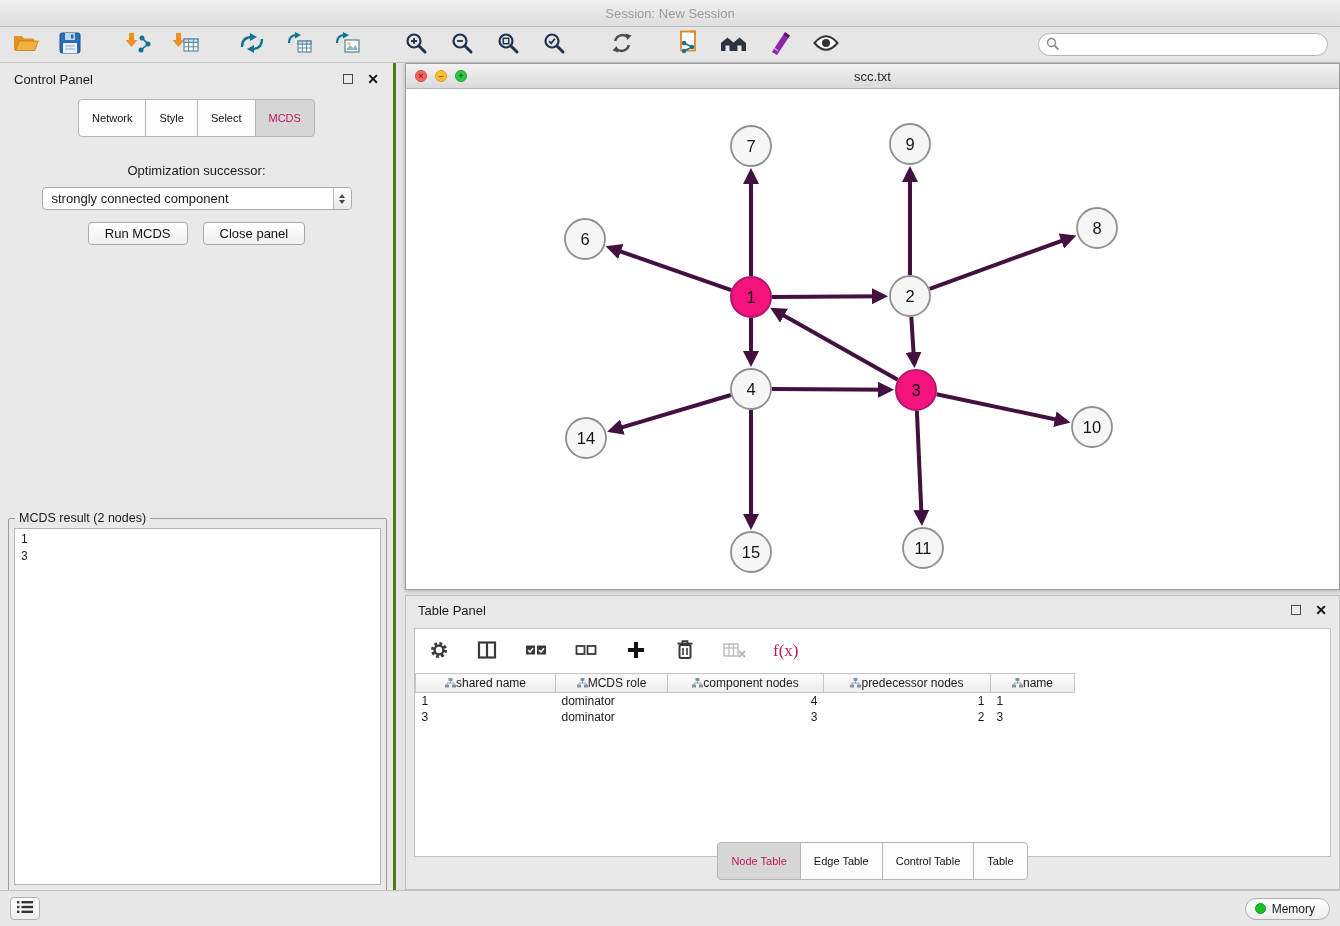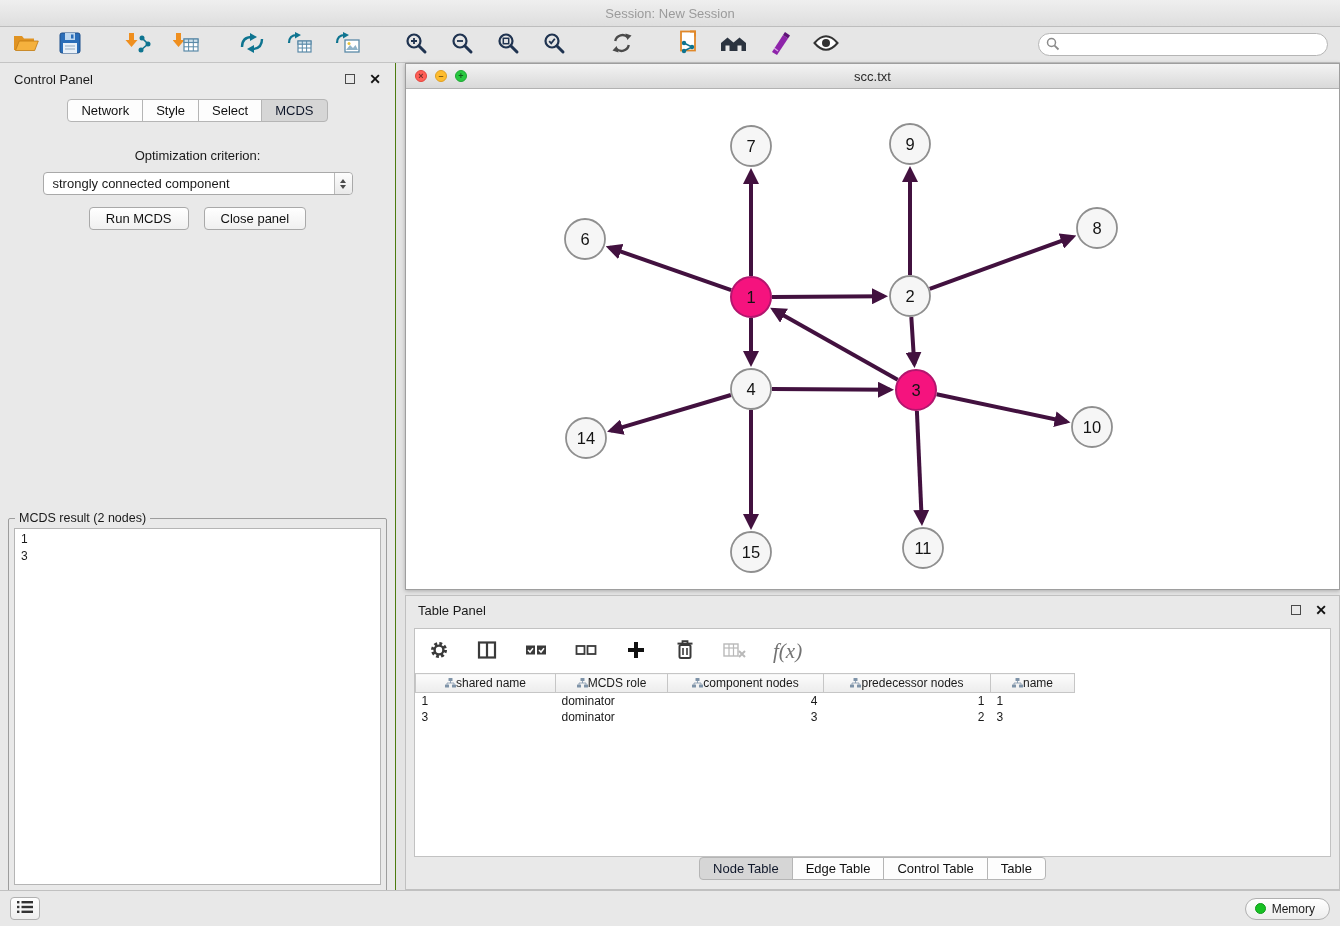--- a/index.html
+++ b/index.html
@@ -10,30 +10,30 @@
   .titlebar{position:absolute;left:0;top:0;width:1340px;height:27px;background:linear-gradient(#efefef,#dedede);border-bottom:1px solid #bdbdbd;text-align:center;line-height:27px;font-size:13px;color:#9b9b9b}
 
   
   .toolbar{position:absolute;left:0;top:27px;width:1340px;height:36px;background:#e6e6e6;border-bottom:1px solid #c4c4c4;display:flex;align-items:center}
   .tbtn{height:32px;width:36px;display:flex;align-items:center;justify-content:center;background:none;border:none;flex:none}
   .search-wrap{position:relative;margin-left:auto;margin-right:12px}
   .search-wrap input{width:290px;height:23px;border:1px solid #b5b5b5;border-radius:12px;padding:0 8px 0 26px;font-size:12px;background:#fff;outline:none}
   .search-glyph{position:absolute;left:8px;top:4px}
 
   
-  .control-panel{position:absolute;left:0;top:63px;width:396px;height:827px;background:#e9e9e9;border-right:1px solid #4d7c0f}
+  .control-panel{position:absolute;left:0;top:63px;width:396px;height:827px;background:#e9e9e9;border-right:3px solid #4d7c0f}
   .panel-header{height:32px;display:flex;align-items:center;padding:0 14px;font-size:13px;color:#1a1a1a}
   .panel-header .spacer{flex:1}
   .float-box{width:10px;height:10px;border:1.6px solid #4a4a4a;display:inline-block;margin-right:14px}
   .close-x{font-size:14px;font-weight:bold;color:#111;line-height:1}
   .cp-tabs{display:flex;justify-content:center;margin-top:4px}
-  .tab{font-size:13px;padding:3px 13px;background:#fdfdfd;border:1px solid #b5b5b5;margin-left:-1px;color:#111;cursor:default}
+  .tab{font-size:11px;padding:12px 13px;background:#fdfdfd;border:1px solid #b5b5b5;margin-left:-1px;color:#111;cursor:default}
   .tab:first-child{margin-left:0;border-radius:4px 0 0 4px}
   .tab:last-child{border-radius:0 4px 4px 0}
-  .tab.active{background:#d6d6d6;color:#0f172a}
+  .tab.active{background:#d6d6d6;color:#be185d}
   .opt-label{text-align:center;margin-top:26px;font-size:13px}
   .dropdown{position:relative;width:310px;height:23px;margin:9px auto 0;background:#fff;border:1px solid #a9a9a9;border-radius:4px;display:flex;align-items:center;padding-left:9px;font-size:13px}
   .dropdown .stepper{position:absolute;right:0;top:0;width:18px;height:100%;border-left:1px solid #b9b9b9;background:linear-gradient(#fdfdfd,#e9e9e9);border-radius:0 4px 4px 0;display:flex;flex-direction:column;align-items:center;justify-content:center}
   .tri-up{width:0;height:0;border-left:3.5px solid transparent;border-right:3.5px solid transparent;border-bottom:4.5px solid #4a4a4a;margin-bottom:2px}
   .tri-down{width:0;height:0;border-left:3.5px solid transparent;border-right:3.5px solid transparent;border-top:4.5px solid #4a4a4a}
   .cp-buttons{display:flex;justify-content:center;gap:15px;margin-top:12px}
   .btn{font-size:13px;padding:3px 16px;background:linear-gradient(#ffffff,#f0f0f0);border:1px solid #a9a9a9;border-radius:4px;color:#111}
   .mcds-fieldset{position:absolute;left:8px;top:448px;width:379px;height:382px;border:1px solid #9d9d9d;border-radius:2px;background:#e9e9e9}
   .mcds-fieldset legend{font-size:12.5px;margin-left:6px;padding:0 4px}
   .mcds-inner{margin:3px 5px 5px;height:calc(100% - 10px);background:#fff;border:1px solid #b5b5b5;overflow:hidden}
@@ -47,21 +47,21 @@
   .light.red{background:#ff5f57;border:1px solid #e2463d}
   .light.yellow{background:#febc2e;border:1px solid #dfa023}
   .light.green{background:#28c840;border:1px solid #1ea734}
   .net-title{position:absolute;left:0;right:0;text-align:center;font-size:13px;color:#2a2a2a}
   .net-canvas{position:relative;width:933px;height:500px;background:#fff;overflow:hidden}
 
   
   .table-panel{position:absolute;left:405px;top:595px;width:935px;height:295px;background:#e9e9e9;border:1px solid #c0c0c0}
   .tp-inner{position:absolute;left:8px;top:32px;right:8px;height:229px;background:#fff;border:1px solid #c2c2c2;overflow:hidden}
   .tp-toolbar{height:44px;display:flex;align-items:center;padding-left:12px;gap:24px}
-  .fx{font-family:"Liberation Serif",serif;font-style:italic;font-size:21px;color:#737373}
+  .fx{font-family:"Liberation Serif",serif;font-size:17px;color:#be185d}
   .node-table{border-collapse:collapse;table-layout:fixed;font-size:12px}
   .node-table th{height:19px;font-weight:normal;background:linear-gradient(#fcfcfc,#ececec);border:1px solid #c6c6c6;padding:0 4px;white-space:nowrap;overflow:hidden;text-align:center}
   .node-table th span{vertical-align:1px}
   .node-table td{height:16px;padding:0 6px;white-space:nowrap;overflow:hidden}
   .node-table td.num{text-align:right}
   .tp-tabs{position:absolute;left:0;right:0;bottom:9px;display:flex;justify-content:center}
 
   
   .statusbar{position:absolute;left:0;top:890px;width:1340px;height:36px;background:#e8e8e8;border-top:1px solid #c0c0c0;display:flex;align-items:center;padding:0 10px}
   .status-left-btn{width:30px;height:23px;border:1px solid #b0b0b0;border-radius:4px;background:linear-gradient(#fff,#eee);display:flex;align-items:center;justify-content:center}
@@ -221,21 +221,21 @@
     <span class="spacer"></span>
     <span class="float-box"></span>
     <span class="close-x">✕</span>
   </div>
   <div class="cp-tabs">
     <button class="tab">Network</button>
     <button class="tab">Style</button>
     <button class="tab">Select</button>
     <button class="tab active">MCDS</button>
   </div>
-  <div class="opt-label">Optimization criterion:</div>
+  <div class="opt-label">Optimization successor:</div>
   <div class="dropdown">
     <span>strongly connected component</span>
     <span class="stepper">
         <span class="tri-up"></span>
         <span class="tri-down"></span>
       </span>
   </div>
   <div class="cp-buttons">
     <button class="btn">Run MCDS</button>
     <button class="btn">Close panel</button>

